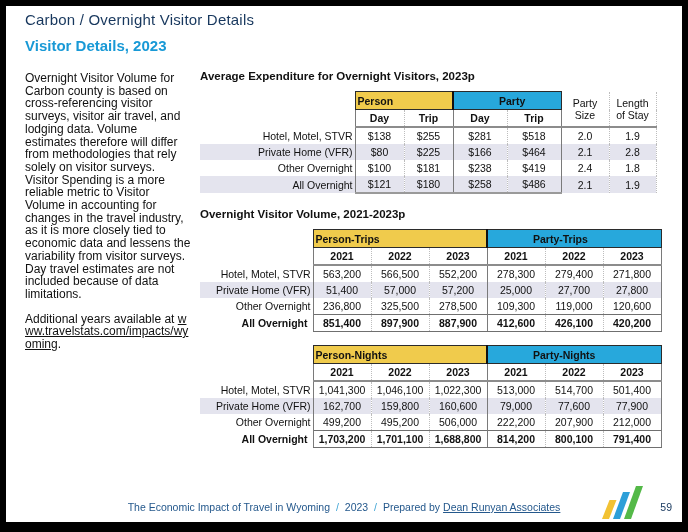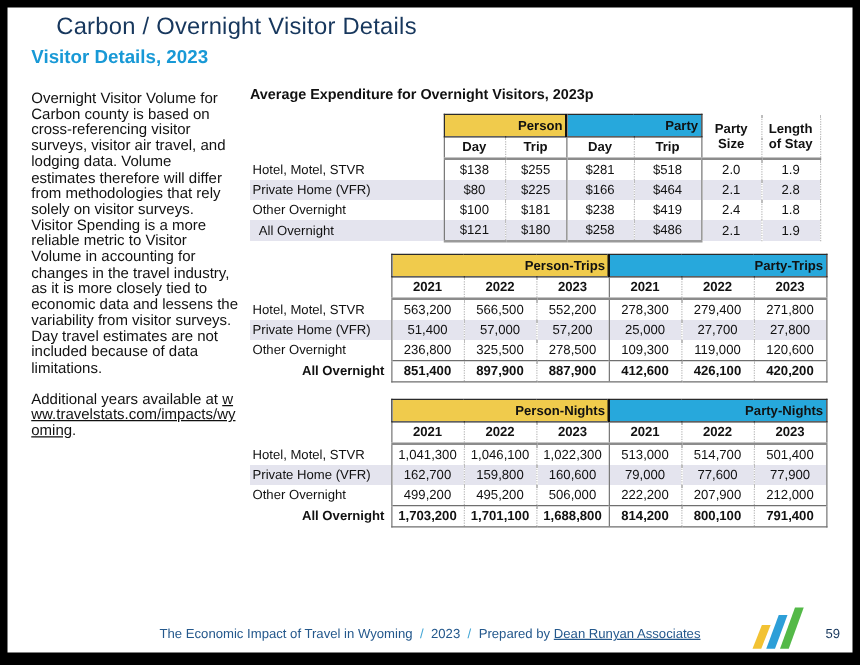--- a/index.html
+++ b/index.html
@@ -1,38 +1,38 @@
 <!DOCTYPE html>
 <html style="--title_navy: #17375D; --subtitle_blue: #1899D6; --person_yellow: #F0CB4C; --party_blue: #27A8DC; --row_shade: #E4E4EE; --footer_blue: #24588C; --footer_slash: #41A5D5; --logo_yellow: #F2C233; --logo_blue: #2D9FD8; --logo_green: #54B948;"><head>
 <meta charset="utf-8">
 <style>
   html,body{margin:0;padding:0;}
   body{width:688px;height:532px;font-family:"Liberation Sans",sans-serif;background:#000;}
   .frame{position:relative;width:688px;height:532px;box-sizing:border-box;
          border-style:solid;border-color:#000;border-width:6px 6px 10px 6px;background:#fff;overflow:hidden;}
-  .page-title{position:absolute;left:19px;top:5px;font-size:19px;color:var(--title_navy);letter-spacing:.2px;margin-left:20px;}
+  .page-title{position:absolute;left:19px;top:5px;font-size:15px;color:var(--title_navy);letter-spacing:.2px;}
   .page-subtitle{position:absolute;left:19px;top:31px;font-size:15px;font-weight:bold;color:var(--subtitle_blue);}
   .sidebar{position:absolute;left:19px;top:66px;width:166px;font-size:12px;line-height:12.7px;color:#111;}
   .sidebar p{margin:0 0 12px 0;}
   .sidebar a{color:#111;text-decoration:underline;word-break:break-all;cursor:pointer;margin-top:21px;}
   .main{position:absolute;left:194px;top:64px;width:476px;}
   .section-title{font-size:11.5px;font-weight:bold;color:#111;margin:0 0 9px 0;}
   table{border-collapse:collapse;table-layout:fixed;font-size:10.5px;color:#111;}
   td{padding:0 2px;height:16px;overflow:hidden;white-space:nowrap;}
-  .lbl{text-align:left;padding-left:2px;}
+  .lbl{text-align:right;padding-left:2px;}
   .v{text-align:center;border-left:1px dotted #bdbdbd;}
   .blk{border-left:1.5px solid #7a7a7a;}
   .rt{border-right:1.5px solid #7a7a7a;}
   .rtd{border-right:1px dotted #bdbdbd;}
-  .g-person{background:var(--person_yellow);font-weight:bold;text-align:right;
+  .g-person{background:var(--person_yellow);font-weight:bold;text-align:left;
             border:1.5px solid #2b2b2b;border-right:2.5px solid #111;height:17px;}
-  .g-party{background:var(--party_blue);font-weight:bold;text-align:right;
+  .g-party{background:var(--party_blue);font-weight:bold;text-align:left;
            border:1.5px solid #2b2b2b;border-left:none;height:17px;padding-left:45px;}
   .sub{font-weight:bold;text-align:center;border-bottom:2px solid #8c8c8c;height:16px;}
-  .xhdr{font-weight:bold;text-align:center;vertical-align:middle;line-height:1.15;white-space:normal;
+  .xhdr{font-weight:normal;text-align:center;vertical-align:middle;line-height:1.15;white-space:normal;
         border-left:1px dotted #bdbdbd;border-bottom:2px solid #8c8c8c;margin-top:44px;}
   .shade{background:var(--row_shade);}
   .totrow td{border-top:1.5px solid #6f6f6f;}
   .totrow .lbl{font-weight:bold;text-align:right;padding-right:5px;border-top:none;}
   .totrow .v{font-weight:bold;}
   .vol-bottom td{border-bottom:1.5px solid #6f6f6f;}
   .vol-bottom td.lbl{border-bottom:none;}
   .exp-bot{border-bottom:2px solid #9a9a9a;}
   .exp-tot .lbl{padding-left:7px;}
   .vol-table{margin-top:9px;}
@@ -118,20 +118,21 @@
         <td class="v blk exp-bot">$121</td>
         <td class="v exp-bot">$180</td>
         <td class="v blk exp-bot">$258</td>
         <td class="v rt exp-bot">$486</td>
         <td class="v">2.1</td>
         <td class="v rtd">1.9</td>
       </tr>
     </tbody>
       </table>
 
+    <div class="section-title" style="margin-top:14px;">Overnight Visitor Volume, 2021-2023p</div>
 
     <table class="vol-table">
       <colgroup>
         <col style="width:113px">
           <col style="width:58px">
           <col style="width:58px">
           <col style="width:58px">
         <col style="width:58px">
           <col style="width:58px">
           <col style="width:58px">

